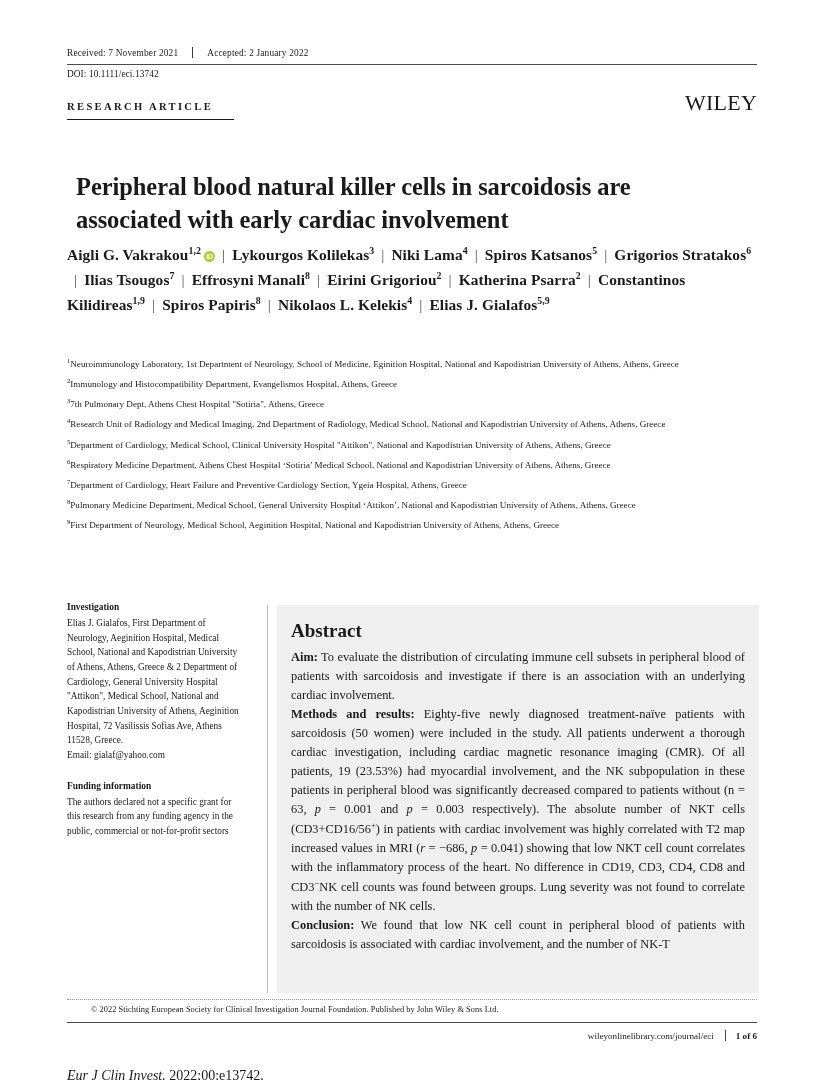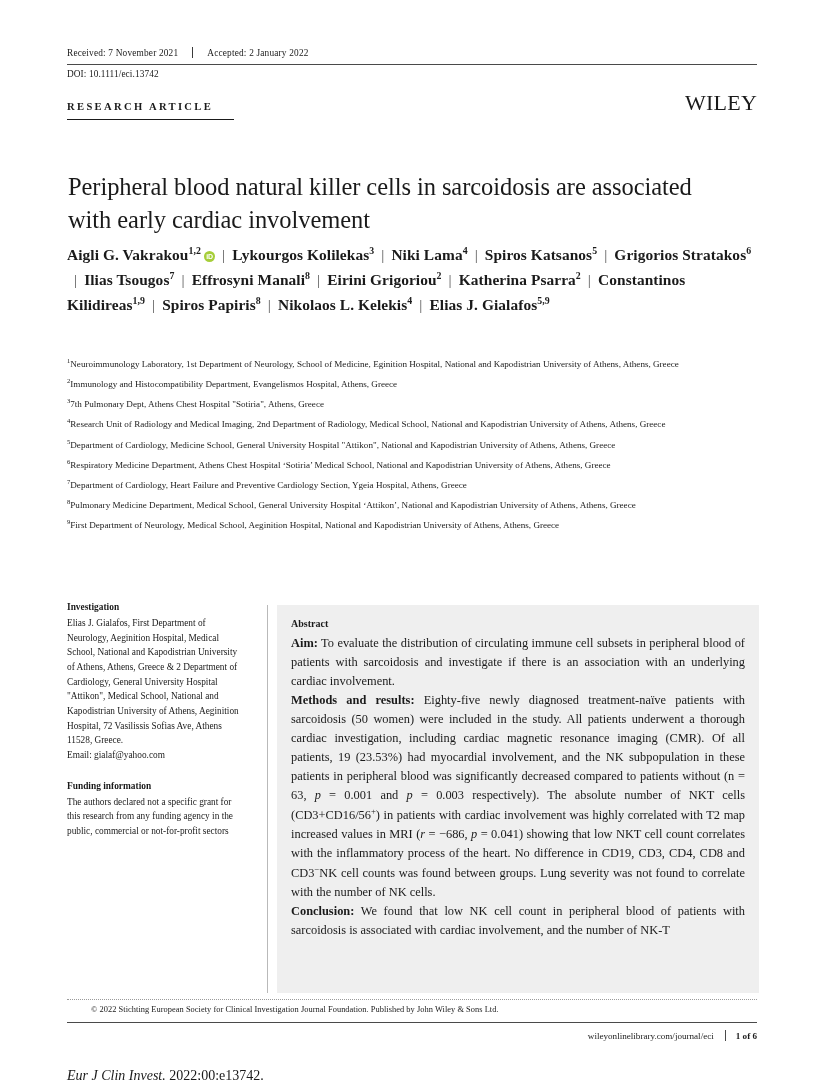--- a/index.html
+++ b/index.html
@@ -68,24 +68,24 @@
     right: 76px; top: 90px;
     font-size: 22px;
     letter-spacing: 0.01em;
     font-variant: small-caps;
     font-family: "Liberation Serif", "DejaVu Serif", serif;
   }
 
   
   .title {
     position: absolute;
-    left: 68px; top: 155px;
+    left: 76px; top: 155px;
     width: 650px;
     font-size: 24.5px;
-    font-weight: normal;
+    font-weight: bold;
     line-height: 1.32;
     letter-spacing: -0.003em;
   }
 
   
   .authors {
     position: absolute;
     left: 67px; top: 243px;
     width: 700px;
     font-size: 15.4px;
@@ -159,21 +159,21 @@
     min-height: 388px;
     background: #efefef;
     padding: 11px 14px 12px 14px;
     font-size: 12.4px;
     line-height: 1.53;
     text-align: justify;
     hyphens: auto;
   }
   .abstract h3 {
     margin: 0 0 3px 0;
-    font-size: 10px;
+    font-size: 19px;
     font-weight: bold;
   }
   .abstract p { margin: 0; text-indent: 0; }
   .abstract .lbl { font-weight: bold; }
   .abstract i { font-style: italic; }
   .abstract sup { font-size: 0.7em; vertical-align: super; }
 
   
   .dotline {
     position: absolute;
@@ -238,21 +238,21 @@
 
   <h1 class="title">Peripheral blood natural killer cells in sarcoidosis are associated with early cardiac involvement</h1>
 
   <div class="authors" id="authors-list"><span>Aigli G. Vakrakou<sup>1,2</sup></span><span class="orcid">iD</span><span class="sep">|</span><span>Lykourgos Kolilekas<sup>3</sup></span><span class="sep">|</span><span>Niki Lama<sup>4</sup></span><span class="sep">|</span><span>Spiros Katsanos<sup>5</sup></span><span class="sep">|</span><span>Grigorios Stratakos<sup>6</sup></span><span class="sep">|</span><span>Ilias Tsougos<sup>7</sup></span><span class="sep">|</span><span>Effrosyni Manali<sup>8</sup></span><span class="sep">|</span><span>Eirini Grigoriou<sup>2</sup></span><span class="sep">|</span><span>Katherina Psarra<sup>2</sup></span><span class="sep">|</span><span>Constantinos Kilidireas<sup>1,9</sup></span><span class="sep">|</span><span>Spiros Papiris<sup>8</sup></span><span class="sep">|</span><span>Nikolaos L. Kelekis<sup>4</sup></span><span class="sep">|</span><span>Elias J. Gialafos<sup>5,9</sup></span></div>
 
   <div class="affils" id="affils-list">
       <div class="aff"><sup>1</sup><span>Neuroimmunology Laboratory, 1st Department of Neurology, School of Medicine, Eginition Hospital, National and Kapodistrian University of Athens, Athens, Greece</span></div>
       <div class="aff"><sup>2</sup><span>Immunology and Histocompatibility Department, Evangelismos Hospital, Athens, Greece</span></div>
       <div class="aff"><sup>3</sup><span>7th Pulmonary Dept, Athens Chest Hospital "Sotiria", Athens, Greece</span></div>
       <div class="aff"><sup>4</sup><span>Research Unit of Radiology and Medical Imaging, 2nd Department of Radiology, Medical School, National and Kapodistrian University of Athens, Athens, Greece</span></div>
-      <div class="aff"><sup>5</sup><span>Department of Cardiology, Medicine School, General University Hospital "Attikon", National and Kapodistrian University of Athens, Athens, Greece</span></div>
+      <div class="aff"><sup>5</sup><span>Department of Cardiology, Medical School, Clinical University Hospital "Attikon", National and Kapodistrian University of Athens, Athens, Greece</span></div>
       <div class="aff"><sup>6</sup><span>Respiratory Medicine Department, Athens Chest Hospital ‘Sotiria’ Medical School, National and Kapodistrian University of Athens, Athens, Greece</span></div>
       <div class="aff"><sup>7</sup><span>Department of Cardiology, Heart Failure and Preventive Cardiology Section, Ygeia Hospital, Athens, Greece</span></div>
       <div class="aff"><sup>8</sup><span>Pulmonary Medicine Department, Medical School, General University Hospital ‘Attikon’, National and Kapodistrian University of Athens, Athens, Greece</span></div>
       <div class="aff"><sup>9</sup><span>First Department of Neurology, Medical School, Aeginition Hospital, National and Kapodistrian University of Athens, Athens, Greece</span></div>
     </div>
 
   <div class="lower">
 
     <div class="corr-col">
       <div class="block">

